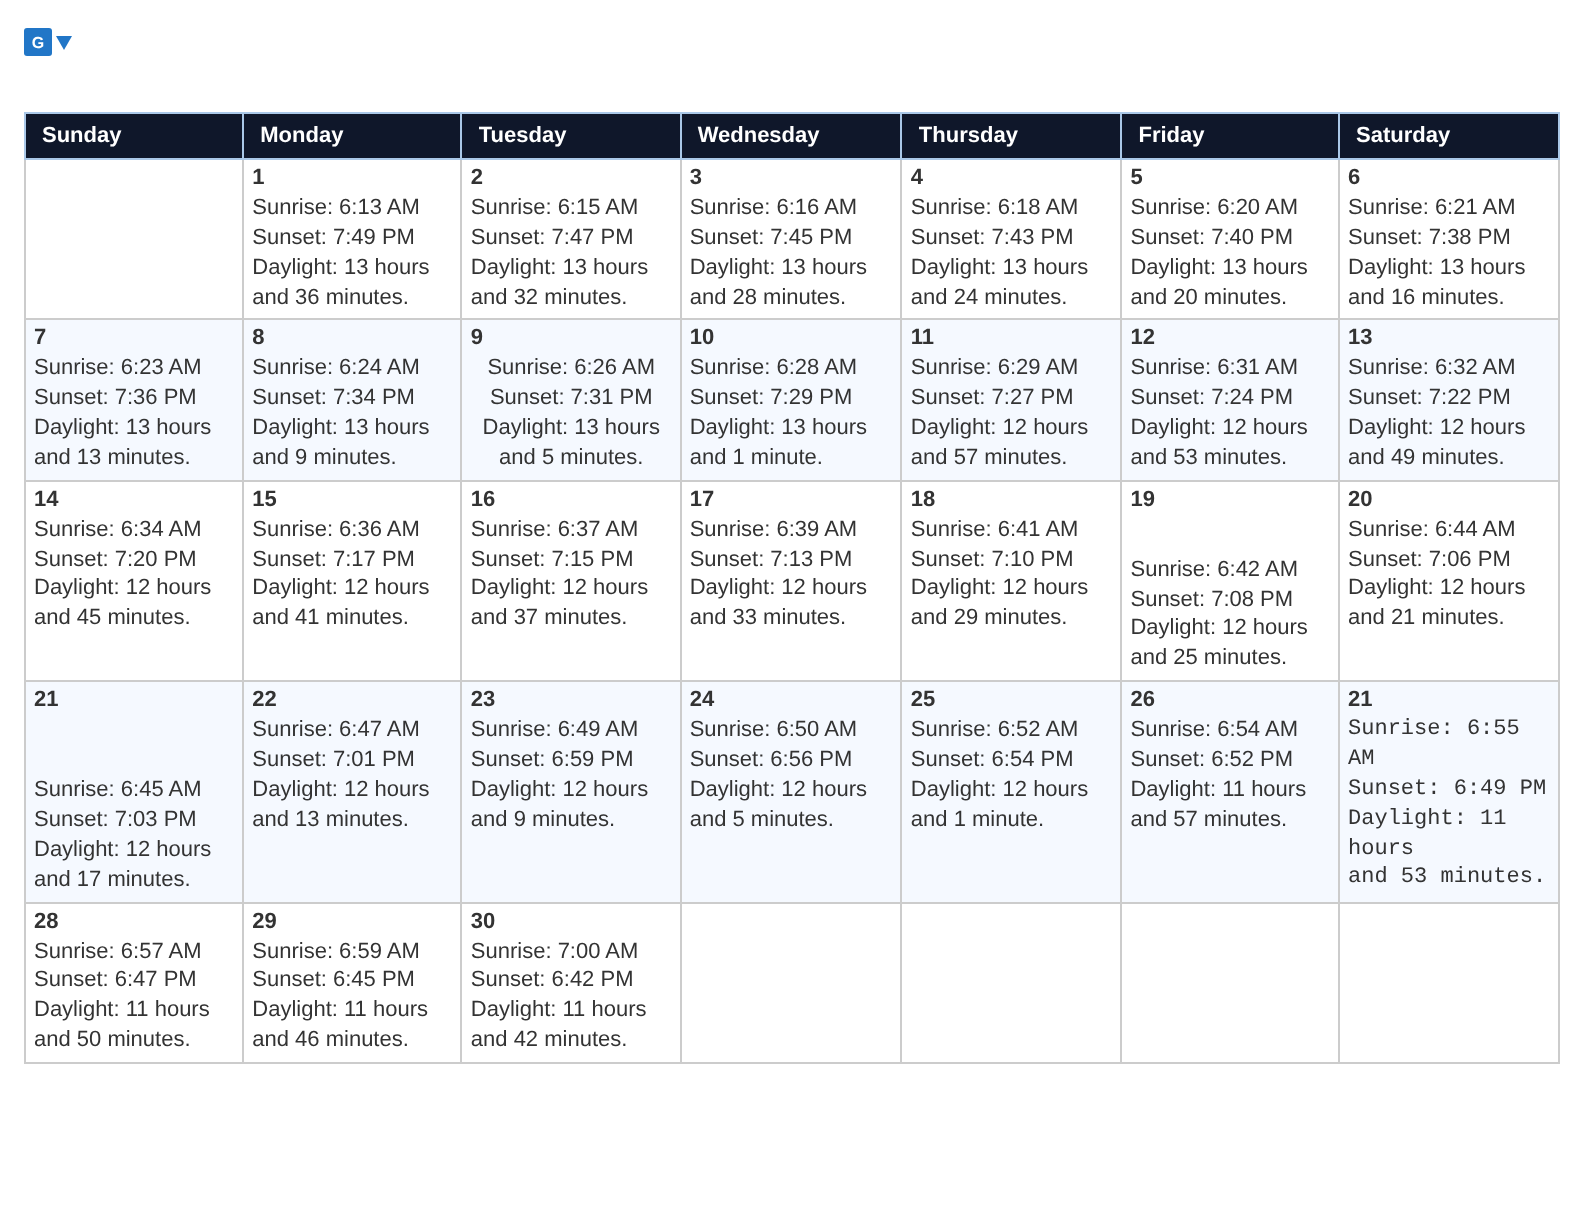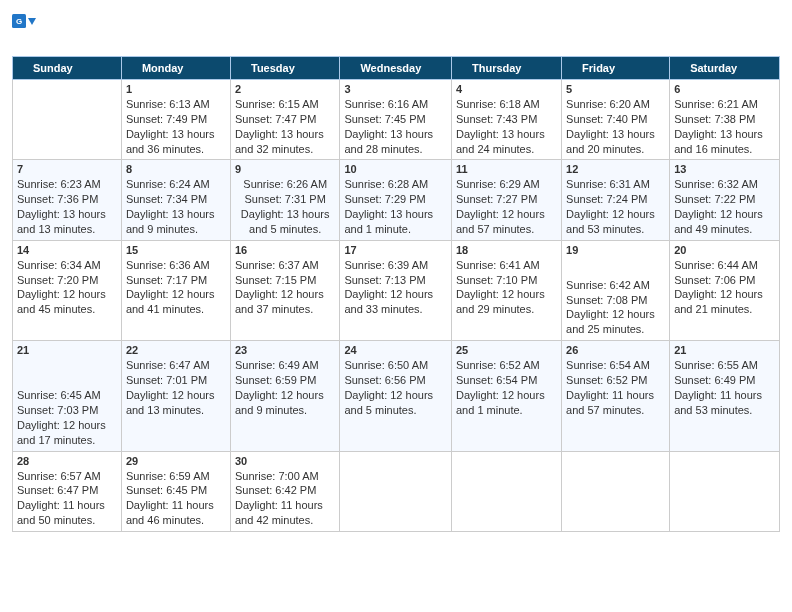--- a/index.html
+++ b/index.html
@@ -43,23 +43,23 @@
     .subtitle {
       font-size: 13px;
       color: #555;
     }
     table {
       width: 100%;
       border-collapse: collapse;
       font-size: 10px;
     }
     thead tr th {
-      background-color: #0c4a6e;
+      background-color: #0f172a;
       color: #fff;
-      padding: 5px 20px;
+      padding: 5px 8px;
       text-align: left;
       font-size: 11px;
       font-weight: bold;
       border: 1px solid #aac8e8;
     }
     tbody tr td {
       border: 1px solid #ccc;
       vertical-align: top;
       padding: 3px 4px;
       width: 113px;
@@ -301,21 +301,21 @@
           </td>
           <td>
             <span class="day-number">26</span>
             <div class="day-info" style="white-space: pre-line;">Sunrise: 6:54 AM
 Sunset: 6:52 PM
 Daylight: 11 hours
 and 57 minutes.</div>
           </td>
           <td>
             <span class="day-number">21</span>
-            <div class="day-info" style="white-space: pre-line;">Sunrise: 6:55 AM
+            <div class="day-info" style="white-space: pre-line; font-family: Liberation Mono, monospace;">Sunrise: 6:55 AM
 Sunset: 6:49 PM
 Daylight: 11 hours
 and 53 minutes.</div>
           </td>
         </tr>
         <tr>
           <td>
             <span class="day-number">28</span>
             <div class="day-info" style="white-space: pre-line;">Sunrise: 6:57 AM
 Sunset: 6:47 PM

